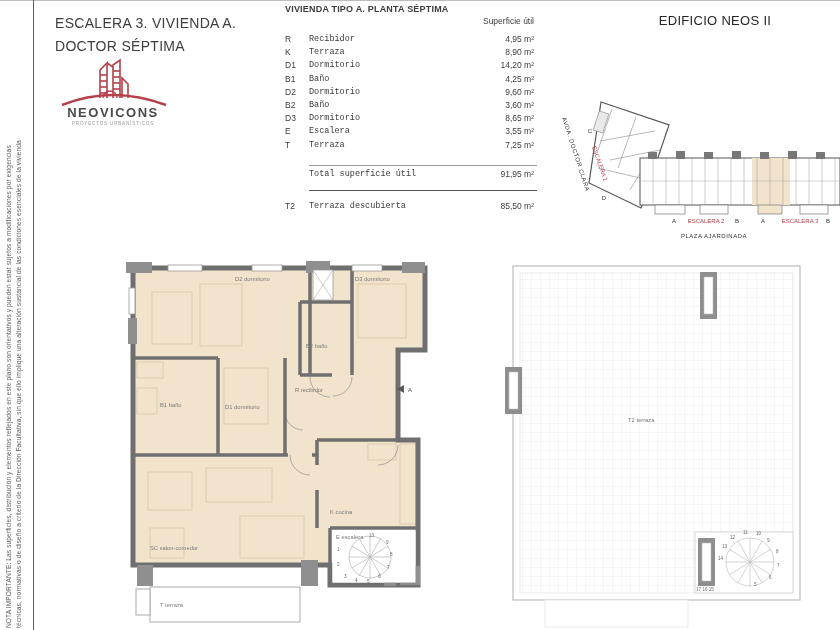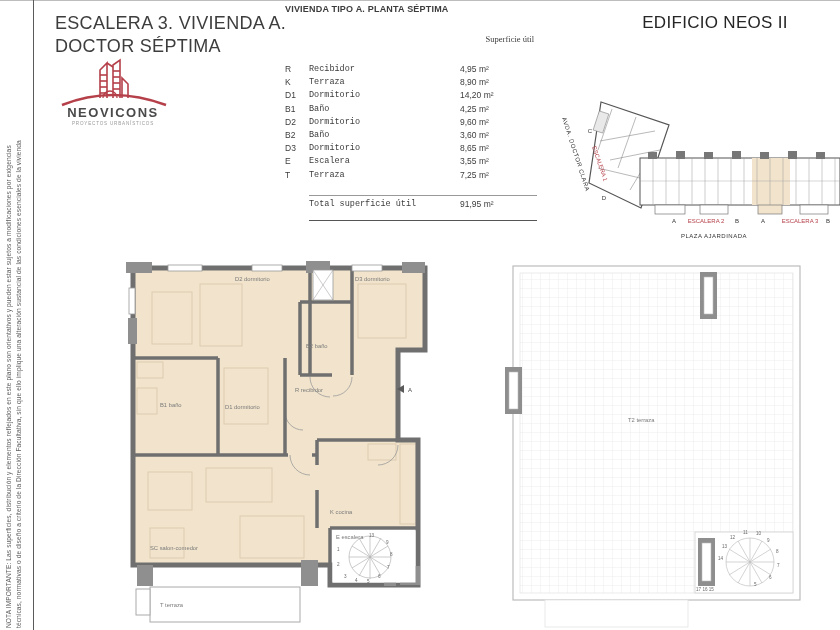--- a/index.html
+++ b/index.html
@@ -5,35 +5,35 @@
   html,body{margin:0;padding:0;background:#fff;}
   .page{position:relative;width:840px;height:630px;background:#fff;overflow:hidden;
         font-family:"Liberation Sans",sans-serif;}
   .topline{position:absolute;left:0;top:0;width:840px;height:1px;background:#bdbdbd;}
   .vline{position:absolute;left:33px;top:0;width:1px;height:630px;background:#5a5a5a;}
 
   .disclaimer{position:absolute;left:4px;top:628px;width:622px;
     transform:rotate(-90deg);transform-origin:0 0;
     font-size:6.6px;line-height:9.6px;color:#5f5f5f;letter-spacing:.1px;white-space:nowrap;}
 
-  .main-title{position:absolute;left:55px;top:12px;font-size:18px;line-height:23px;
+  .main-title{position:absolute;left:55px;top:12px;font-size:14px;line-height:23px;
     color:#3d3d3d;letter-spacing:.3px;}
 
   .logo{position:absolute;left:56px;top:58px;}
 
   .edificio-title{position:absolute;left:590px;top:13px;width:250px;text-align:center;
-    font-size:17px;color:#262626;letter-spacing:.3px;}
+    font-size:13px;color:#262626;letter-spacing:.3px;}
 
   .areas{position:absolute;left:285px;top:4px;width:252px;font-size:8.5px;color:#3c3c3c;}
-  .areas .ttl{font-weight:bold;font-size:9px;letter-spacing:.2px;margin-bottom:20px;}
-  .areas .hdr{text-align:right;padding-right:3px;margin-bottom:20px;font-family:Liberation Serif, serif;}
+  .areas .ttl{font-weight:bold;font-size:9px;letter-spacing:.2px;margin-bottom:2px;}
+  .areas .hdr{text-align:right;padding-right:3px;margin-bottom:8px;}
   .trow{display:flex;height:13.2px;align-items:flex-start;}
   .tcode{width:24px;}
   .tname{flex:1;font-family:Liberation Mono, monospace;}
-  .tval{width:74px;text-align:left;padding-right:3px;}
+  .tval{width:74px;text-align:right;padding-right:3px;}
   .rule{border-top:1px solid #999;margin:12px 0 3px 24px;}
   .rule2{border-top:1.3px solid #555;margin:8px 0 3px 24px;}
   .bold{font-weight:bold;}
   .t2gap{margin-top:10px;}
 
   svg{position:absolute;font-family:"Liberation Sans",sans-serif;}
   .roomlbl{font-size:5.8px;fill:#7a7a7a;}
   .stairnum{font-size:4.6px;fill:#6a6a6a;}
   .sitetxt{font-size:6px;fill:#333;}
   .sitered{font-size:6px;fill:#b5404a;}
@@ -126,20 +126,25 @@
       <span class="tval">7,25 m²</span>
     </div>
 
     <div class="rule"></div>
     <div class="trow">
       <span class="tcode"></span>
       <span class="tname">Total superficie útil</span>
       <span class="tval">91,95 m²</span>
     </div>
     <div class="rule2"></div>
+    <div class="trow t2gap">
+      <span class="tcode">T2</span>
+      <span class="tname">Terraza descubierta</span>
+      <span class="tval">85,50 m²</span>
+    </div>
   </div>
 
   <div class="edificio-title">EDIFICIO NEOS II</div>
 
   <svg style="left:556px;top:93px;" width="284" height="152" viewBox="556 93 284 152">
 
     <g>
       <polygon points="601,102 669,125 641,208 589,183" fill="#ffffff" stroke="#555" stroke-width="1.2"></polygon>
       <path d="M612,109 L598,150 M636,117 L618,168 M655,131 L600,141 M660,150 L610,160 M630,190 L648,160 M598,168 L640,178" stroke="#8a8a8a" stroke-width="0.6" fill="none"></path>
       <rect x="596" y="112" width="10" height="20" fill="#e9e9e9" stroke="#888" stroke-width="0.6" transform="rotate(18 601 122)"></rect>

